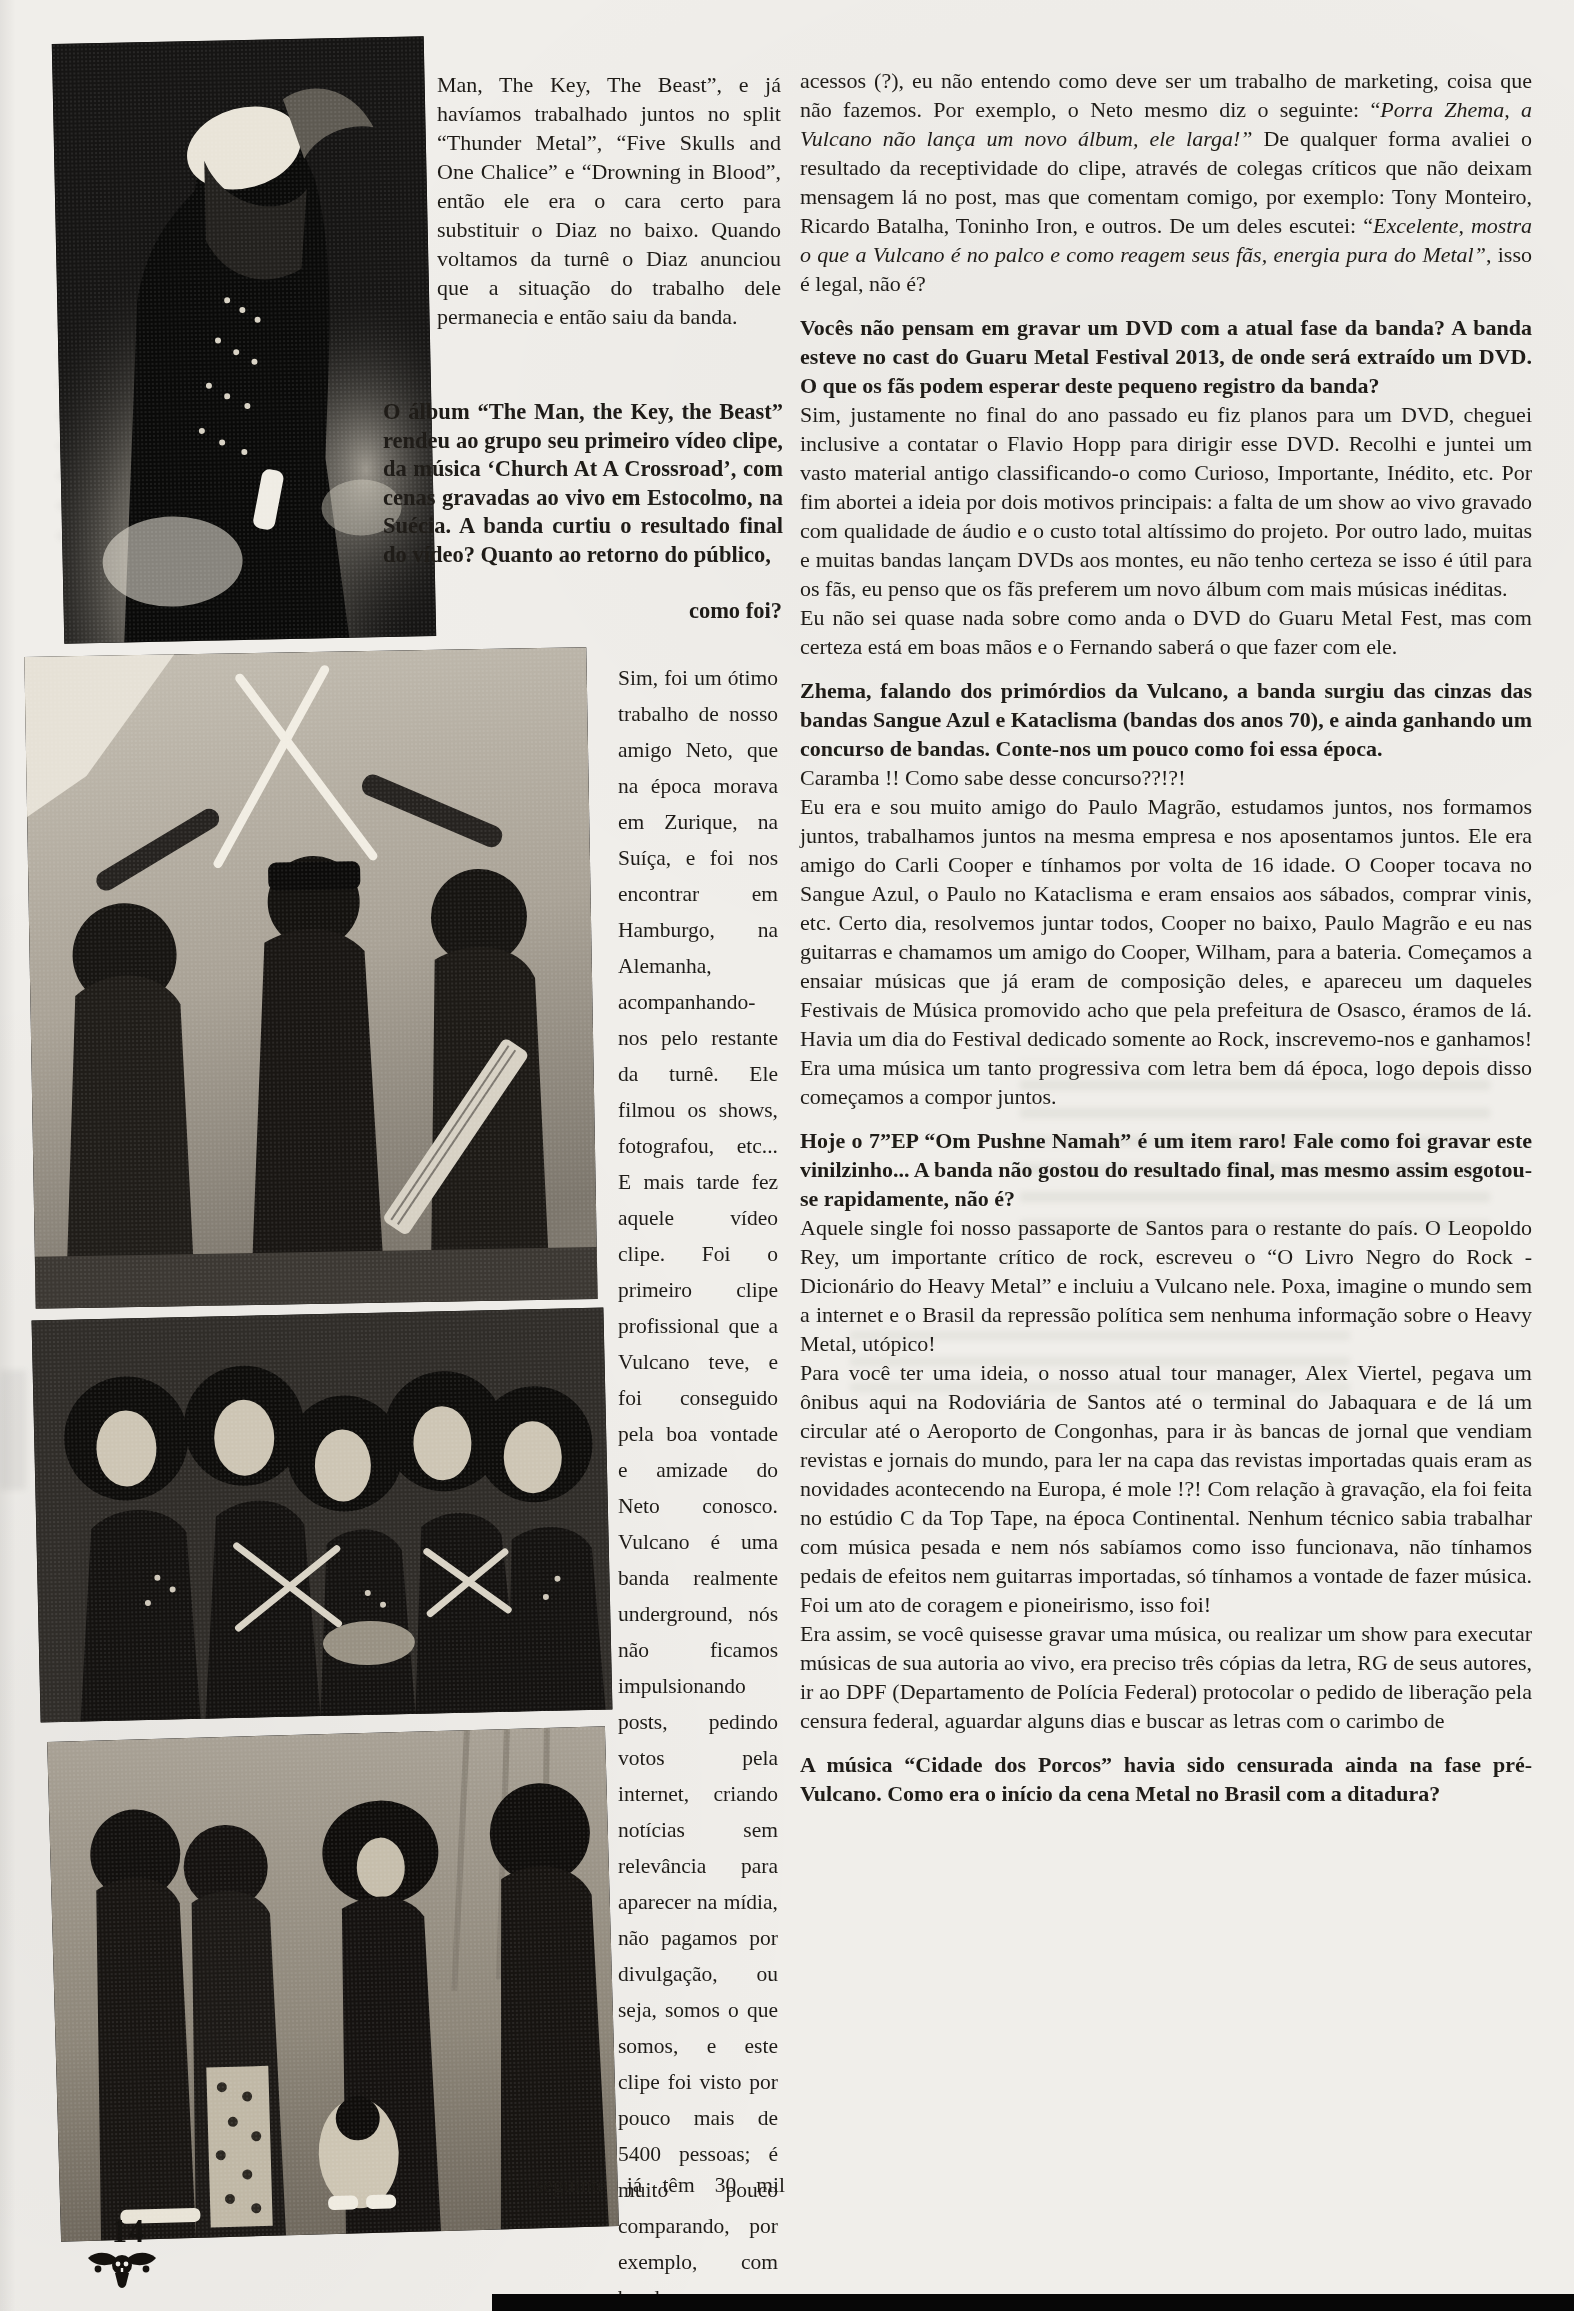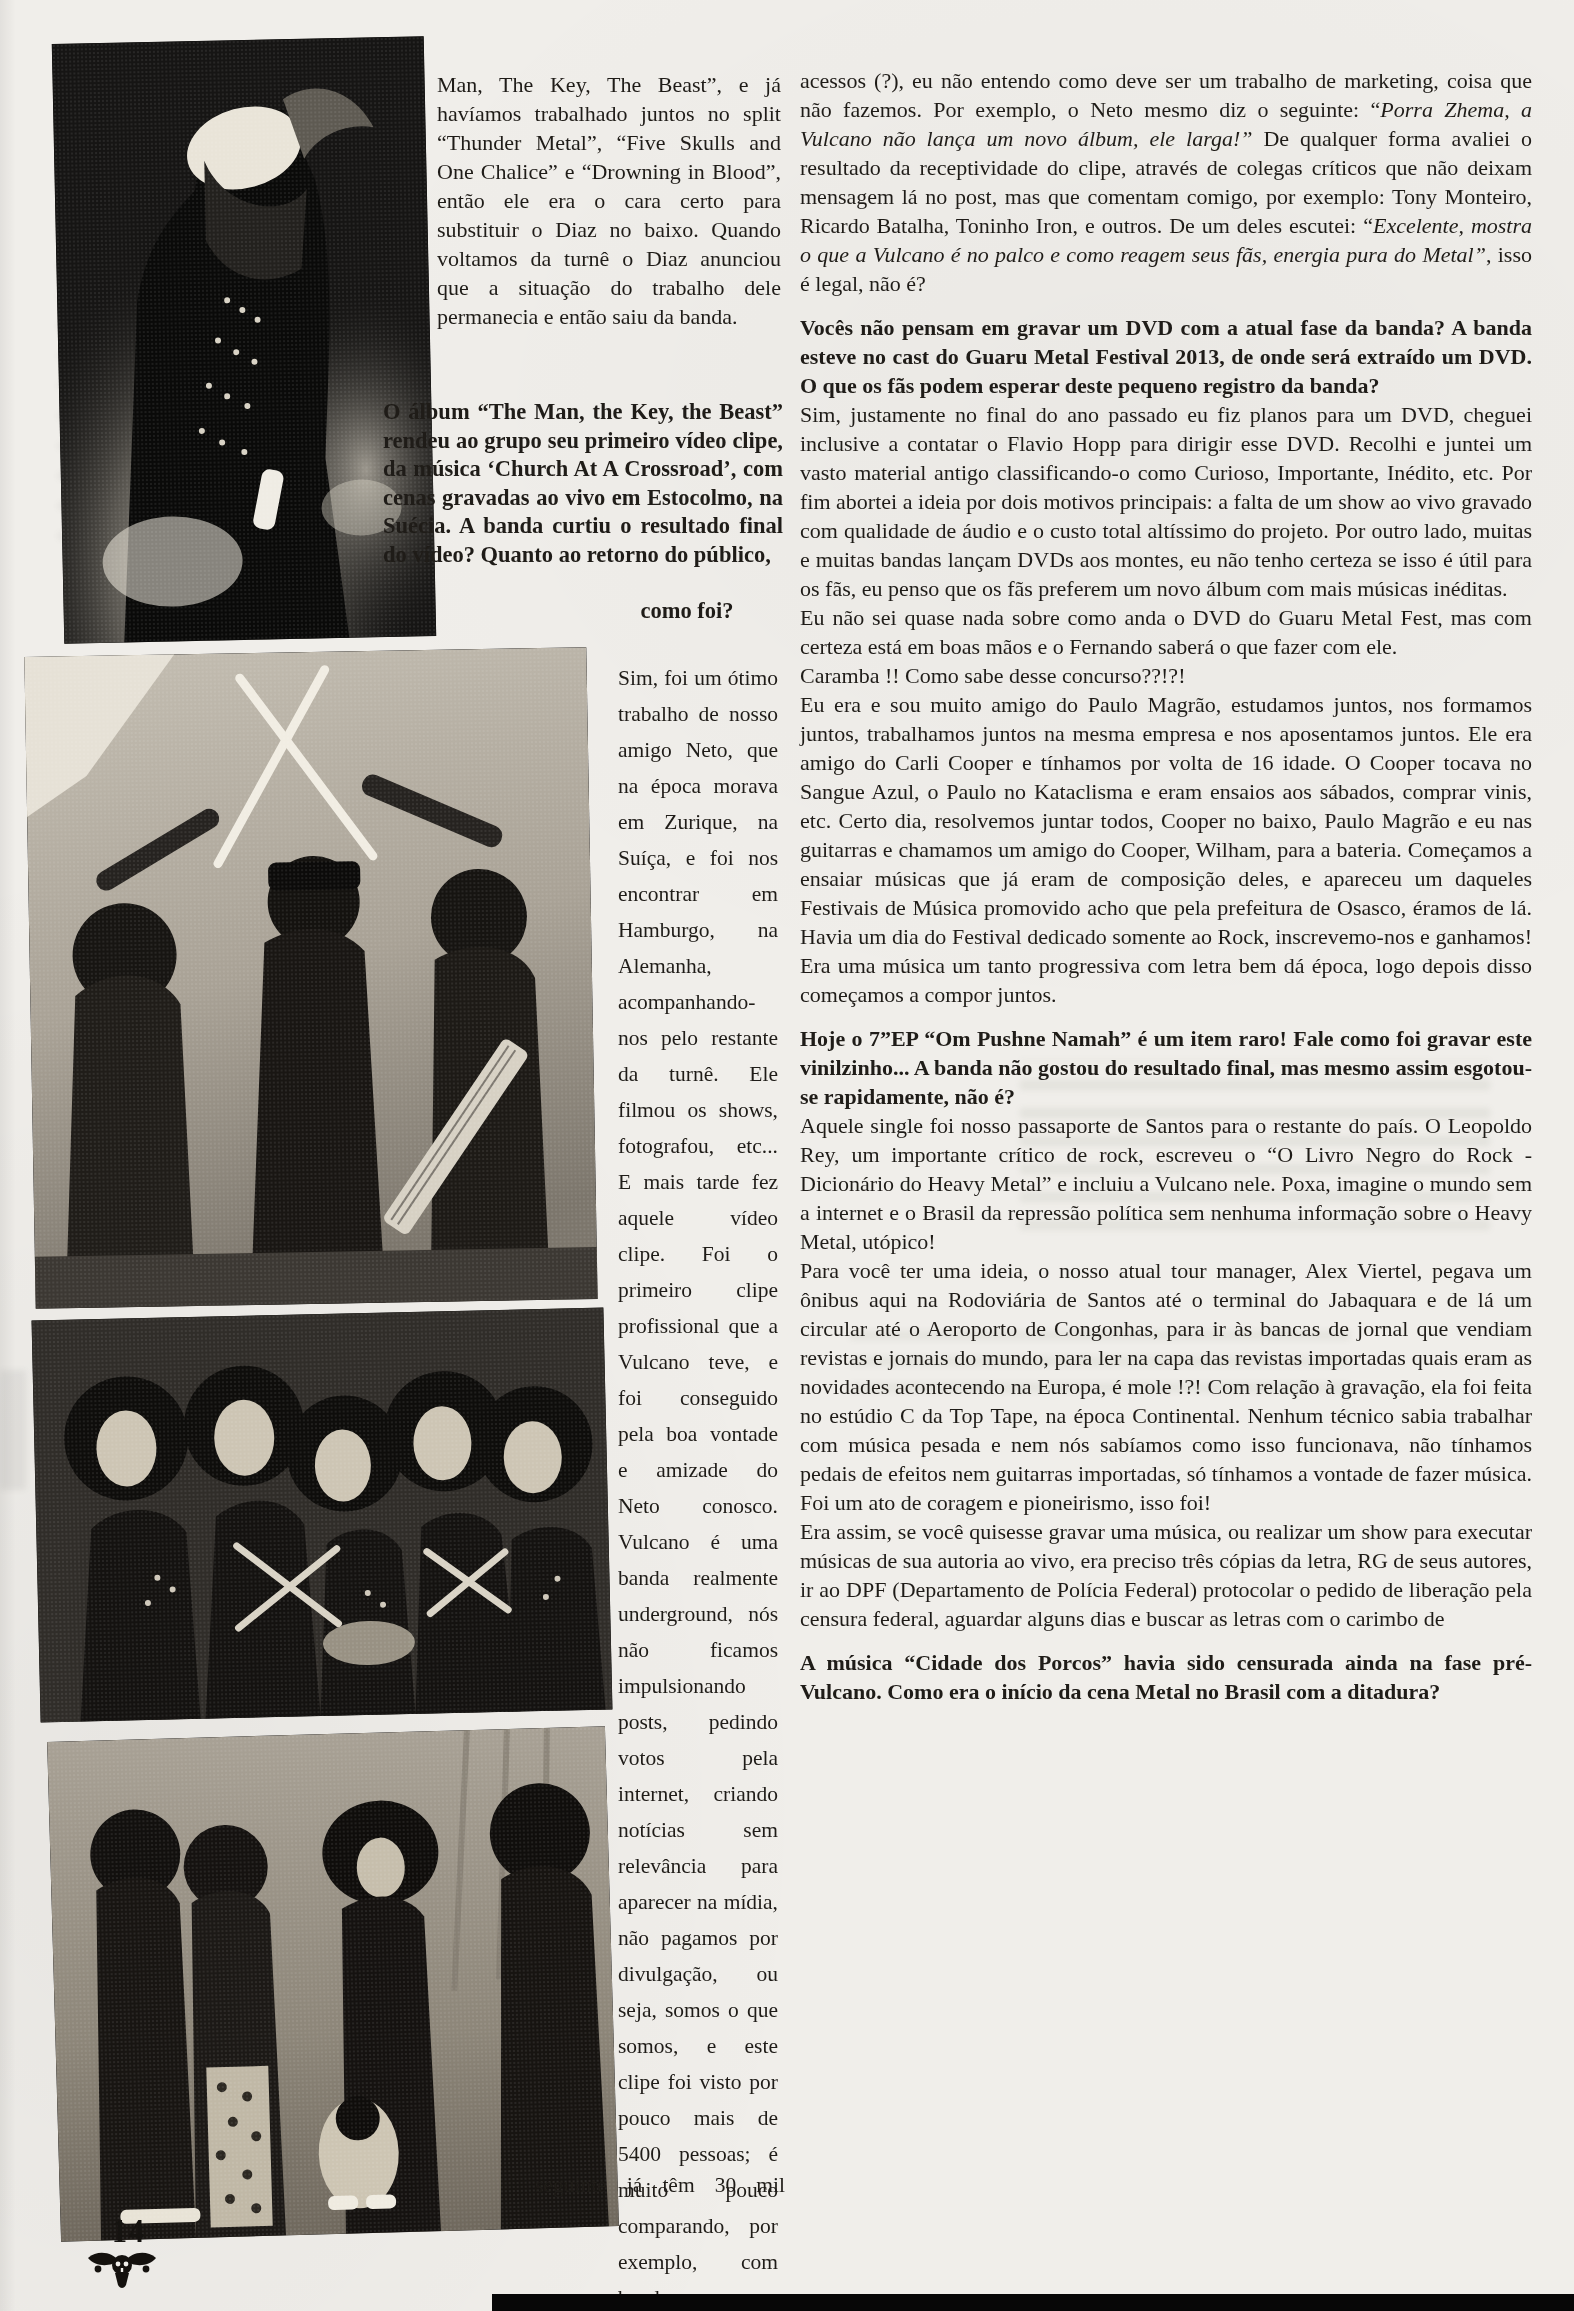--- a/index.html
+++ b/index.html
@@ -11,21 +11,21 @@
       radial-gradient(1000px 1400px at 8% 78%, rgba(0,0,0,0.035), transparent 70%),
       #f0eeea;
     font-family:"Liberation Serif","DejaVu Serif",serif;
     color:#1f1c18;
   }
   .edge-shade{position:absolute;left:0;top:0;width:16px;height:100%;
     background:linear-gradient(90deg, rgba(0,0,0,0.06), rgba(0,0,0,0));}
   .txt{position:absolute;text-align:justify;}
   #intro{left:437px;top:70px;width:344px;font-size:22px;line-height:29px;}
   #q1{left:383px;top:398px;width:400px;font-size:22.5px;line-height:28.5px;font-weight:bold;}
-  #q1-tail{left:592px;top:597px;width:190px;font-size:22.5px;line-height:28.5px;font-weight:bold;text-align:center;}
+  #q1-tail{left:592px;top:597px;width:190px;font-size:22.5px;line-height:28.5px;font-weight:bold;text-align:right;}
   #a1{left:618px;top:660px;width:160px;font-size:21.5px;line-height:36px;}
   #a1-tail{left:535px;top:2170px;width:250px;font-size:21.5px;line-height:30px;text-align:justify;text-align-last:justify;}
   #right-col{left:800px;top:66px;width:732px;font-size:22px;line-height:29px;}
   #right-col p{margin:0;padding:0;text-align:justify;}
   #right-col p.question{font-weight:bold;margin-top:15px;}
   #right-col .it{font-style:italic;}
   .photo{position:absolute;overflow:hidden;background:#121110;}
   .photo svg{display:block;width:100%;height:100%;}
   .photo::after{content:"";position:absolute;inset:0;pointer-events:none;
     background-image:radial-gradient(rgba(255,255,255,0.08) 1px, transparent 1.4px);
@@ -222,20 +222,21 @@
   <div class="txt" id="q1">O álbum “The Man, the Key, the Beast” rendeu ao grupo seu primeiro vídeo clipe, da música ‘Church At A Crossroad’, com cenas gravadas ao vivo em Estocolmo, na Suécia. A banda curtiu o resultado final do vídeo? Quanto ao retorno do público,</div>
   <div class="txt" id="q1-tail">como foi?</div>
   <div class="txt" id="a1">Sim, foi um ótimo trabalho de nosso amigo Neto, que na época morava em Zurique, na Suíça, e foi nos encontrar em Hamburgo, na Alemanha, acompanhando-nos pelo restante da turnê. Ele filmou os shows, fotografou, etc... E mais tarde fez aquele vídeo clipe. Foi o primeiro clipe profissional que a Vulcano teve, e foi conseguido pela boa vontade e amizade do Neto conosco. Vulcano é uma banda realmente underground, nós não ficamos impulsionando posts, pedindo votos pela internet, criando notícias sem relevância para aparecer na mídia, não pagamos por divulgação, ou seja, somos o que somos, e este clipe foi visto por pouco mais de 5400 pessoas; é muito pouco comparando, por exemplo, com bandas que lançam um clipe e no dia</div>
   <div class="txt" id="a1-tail">seguinte já têm 30 mil</div>
 
   <div class="txt" id="right-col">
       <p class="blk answer"><span>acessos (?), eu não entendo como deve ser um trabalho de marketing, coisa que não fazemos. Por exemplo, o Neto mesmo diz o seguinte: “</span><span class="it">Porra Zhema, a Vulcano não lança um novo álbum, ele larga!”</span><span> De qualquer forma avaliei o resultado da receptividade do clipe, através de colegas críticos que não deixam mensagem lá no post, mas que comentam comigo, por exemplo: Tony Monteiro, Ricardo Batalha, Toninho Iron, e outros. De um deles escutei: “</span><span class="it">Excelente, mostra o que a Vulcano é no palco e como reagem seus fãs, energia pura do Metal”</span><span>, isso é legal, não é?</span></p>
       <p class="blk question"><span>Vocês não pensam em gravar um DVD com a atual fase da banda? A banda esteve no cast do Guaru Metal Festival 2013, de onde será extraído um DVD. O que os fãs podem esperar deste pequeno registro da banda?</span></p>
       <p class="blk answer"><span>Sim, justamente no final do ano passado eu fiz planos para um DVD, cheguei inclusive a contatar o Flavio Hopp para dirigir esse DVD. Recolhi e juntei um vasto material antigo classificando-o como Curioso, Importante, Inédito, etc. Por fim abortei a ideia por dois motivos principais: a falta de um show ao vivo gravado com qualidade de áudio e o custo total altíssimo do projeto. Por outro lado, muitas e muitas bandas lançam DVDs aos montes, eu não tenho certeza se isso é útil para os fãs, eu penso que os fãs preferem um novo álbum com mais músicas inéditas.</span></p>
       <p class="blk answer"><span>Eu não sei quase nada sobre como anda o DVD do Guaru Metal Fest, mas com certeza está em boas mãos e o Fernando saberá o que fazer com ele.</span></p>
+      <p class="blk question"><span>Zhema, falando dos primórdios da Vulcano, a banda surgiu das cinzas das bandas Sangue Azul e Kataclisma (bandas dos anos 70), e ainda ganhando um concurso de bandas. Conte-nos um pouco como foi essa época.</span></p>
       <p class="blk answer"><span>Caramba !! Como sabe desse concurso??!?!</span></p>
       <p class="blk answer"><span>Eu era e sou muito amigo do Paulo Magrão, estudamos juntos, nos formamos juntos, trabalhamos juntos na mesma empresa e nos aposentamos juntos. Ele era amigo do Carli Cooper e tínhamos por volta de 16 idade. O Cooper tocava no Sangue Azul, o Paulo no Kataclisma e eram ensaios aos sábados, comprar vinis, etc. Certo dia, resolvemos juntar todos, Cooper no baixo, Paulo Magrão e eu nas guitarras e chamamos um amigo do Cooper, Wilham, para a bateria. Começamos a ensaiar músicas que já eram de composição deles, e apareceu um daqueles Festivais de Música promovido acho que pela prefeitura de Osasco, éramos de lá. Havia um dia do Festival dedicado somente ao Rock, inscrevemo-nos e ganhamos! Era uma música um tanto progressiva com letra bem dá época, logo depois disso começamos a compor juntos.</span></p>
       <p class="blk question"><span>Hoje o 7”EP “Om Pushne Namah” é um item raro! Fale como foi gravar este vinilzinho... A banda não gostou do resultado final, mas mesmo assim esgotou-se rapidamente, não é?</span></p>
       <p class="blk answer"><span>Aquele single foi nosso passaporte de Santos para o restante do país. O Leopoldo Rey, um importante crítico de rock, escreveu o “O Livro Negro do Rock - Dicionário do Heavy Metal” e incluiu a Vulcano nele. Poxa, imagine o mundo sem a internet e o Brasil da repressão política sem nenhuma informação sobre o Heavy Metal, utópico!</span></p>
       <p class="blk answer"><span>Para você ter uma ideia, o nosso atual tour manager, Alex Viertel, pegava um ônibus aqui na Rodoviária de Santos até o terminal do Jabaquara e de lá um circular até o Aeroporto de Congonhas, para ir às bancas de jornal que vendiam revistas e jornais do mundo, para ler na capa das revistas importadas quais eram as novidades acontecendo na Europa, é mole !?! Com relação à gravação, ela foi feita no estúdio C da Top Tape, na época Continental. Nenhum técnico sabia trabalhar com música pesada e nem nós sabíamos como isso funcionava, não tínhamos pedais de efeitos nem guitarras importadas, só tínhamos a vontade de fazer música. Foi um ato de coragem e pioneirismo, isso foi!</span></p>
       <p class="blk answer"><span>Era assim, se você quisesse gravar uma música, ou realizar um show para executar músicas de sua autoria ao vivo, era preciso três cópias da letra, RG de seus autores, ir ao DPF (Departamento de Polícia Federal) protocolar o pedido de liberação pela censura federal, aguardar alguns dias e buscar as letras com o carimbo de</span></p>
       <p class="blk question"><span>A música “Cidade dos Porcos” havia sido censurada ainda na fase pré-Vulcano. Como era o início da cena Metal no Brasil com a ditadura?</span></p>
     </div>
 
   <div id="page-number">14</div>

